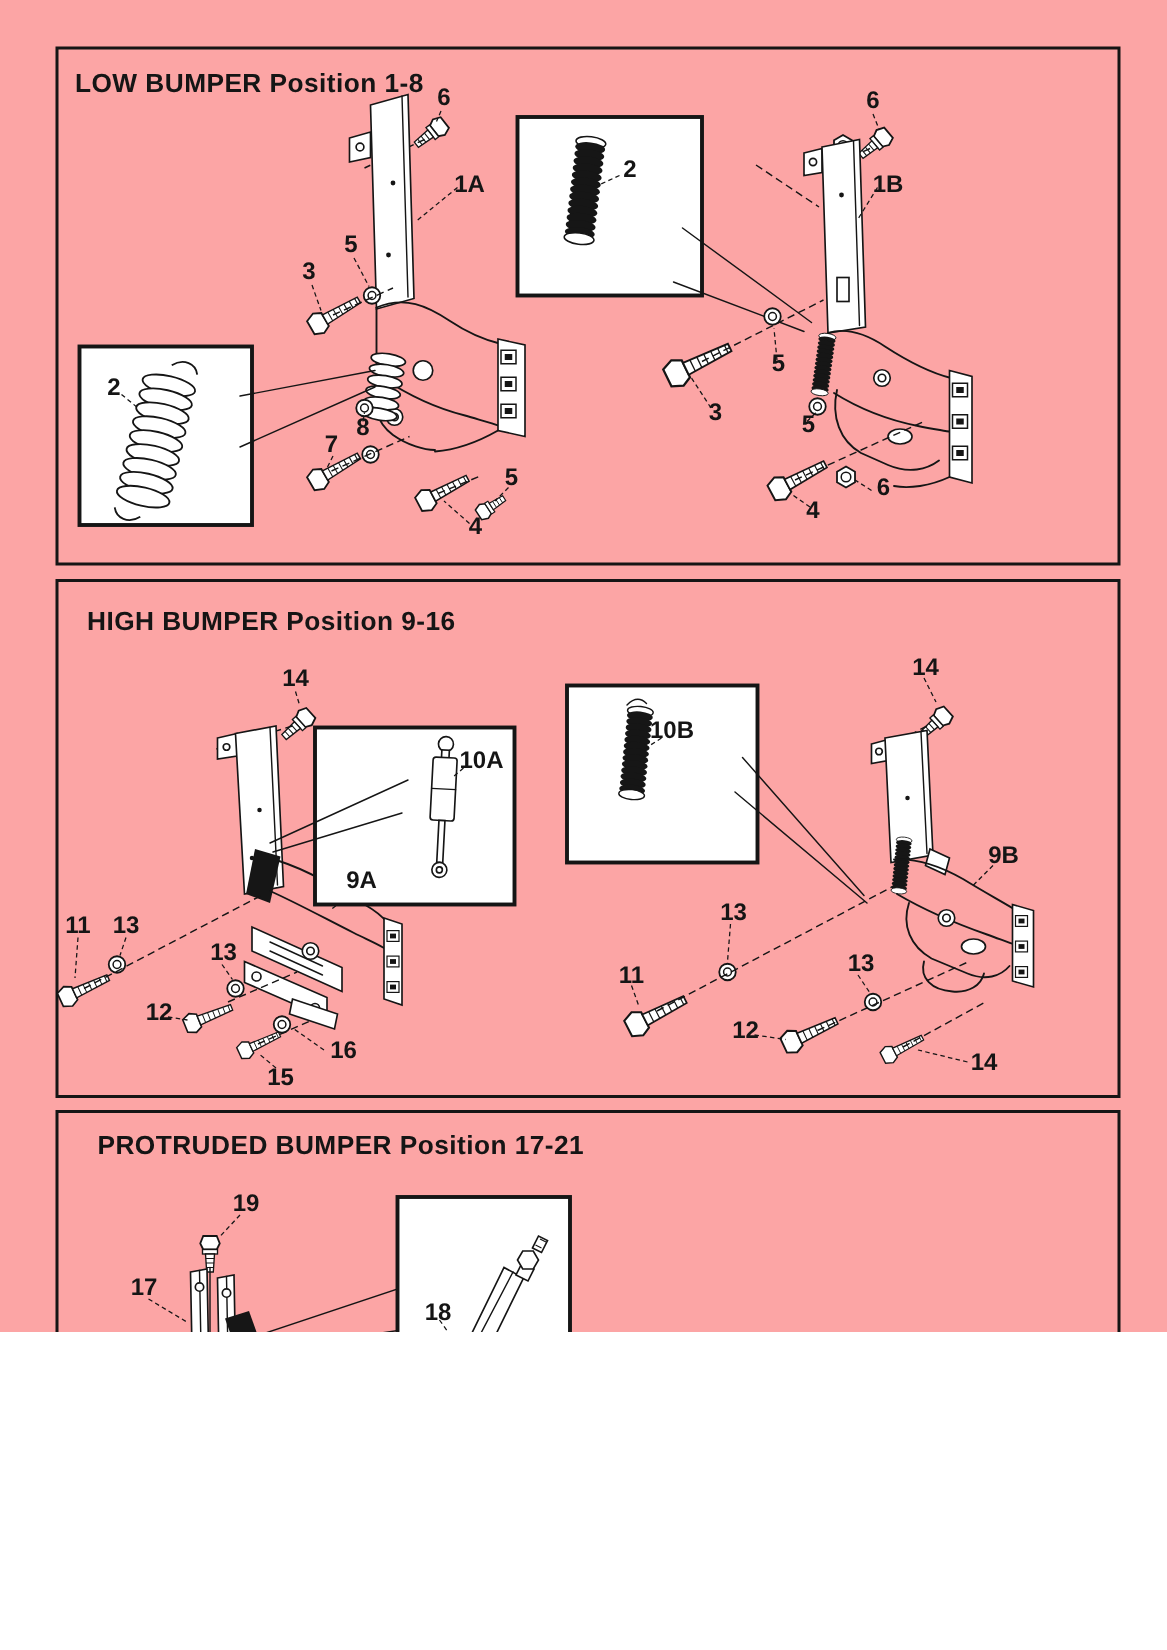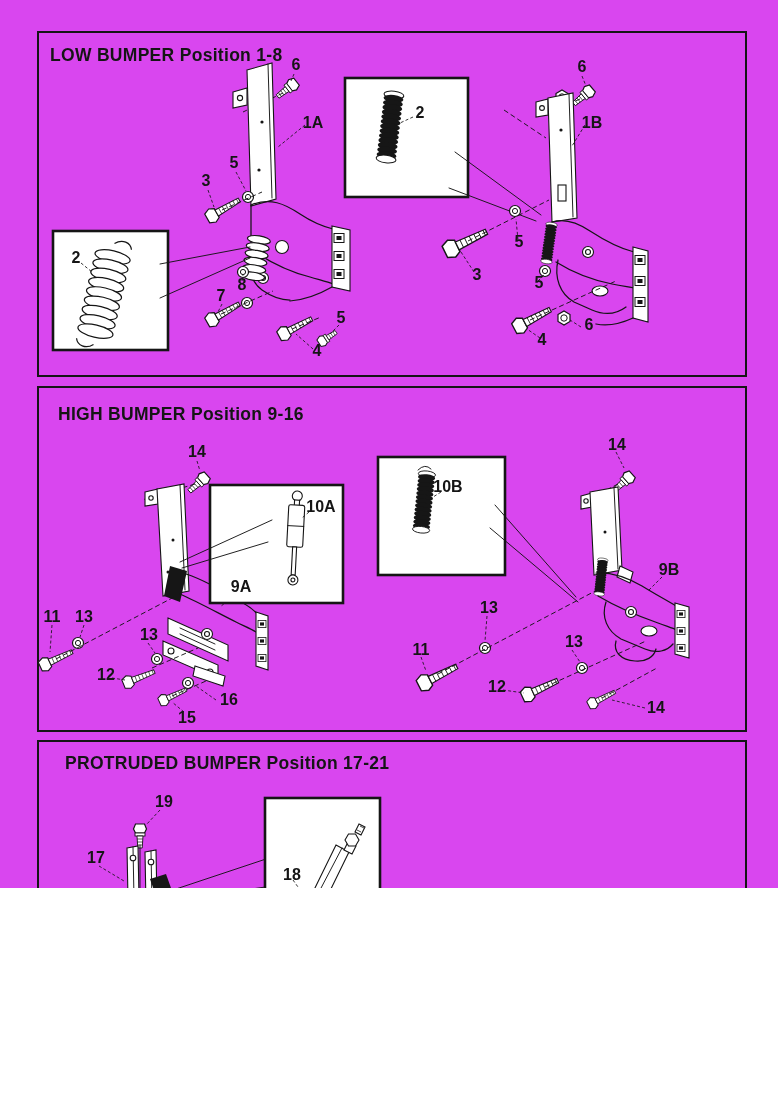--- a/index.html
+++ b/index.html
@@ -1,16 +1,16 @@
 <!DOCTYPE html>
 <html><head>
 <meta charset="utf-8">
 <style>
   html,body{margin:0;padding:0;background:#ffffff;}
-  #page{position:relative;width:778px;height:888px;background:#d946ef;overflow:hidden;}
+  #page{position:relative;width:778px;height:888px;background:#fca5a5;overflow:hidden;}
   svg{position:absolute;left:0;top:0;}
   .panel{fill:none;stroke:#151515;stroke-width:2;}
   .inset{fill:#ffffff;stroke:#151515;stroke-width:2.6;}
   .ln{fill:none;stroke:#151515;stroke-width:1.25;stroke-linecap:round;}
   .lnt{stroke-width:0.95;}
   .wl{fill:#ffffff;stroke:#151515;stroke-width:1.1;}
   .dk{fill:#161616;stroke:none;}
   .dash{fill:none;stroke:#151515;stroke-width:0.95;stroke-dasharray:5 3;}
   .lead{fill:none;stroke:#151515;stroke-width:0.85;stroke-dasharray:3 2.2;}
   .t-title{font-family:"Liberation Sans",sans-serif;font-size:17.5px;font-weight:700;fill:#151515;letter-spacing:.3px;}

